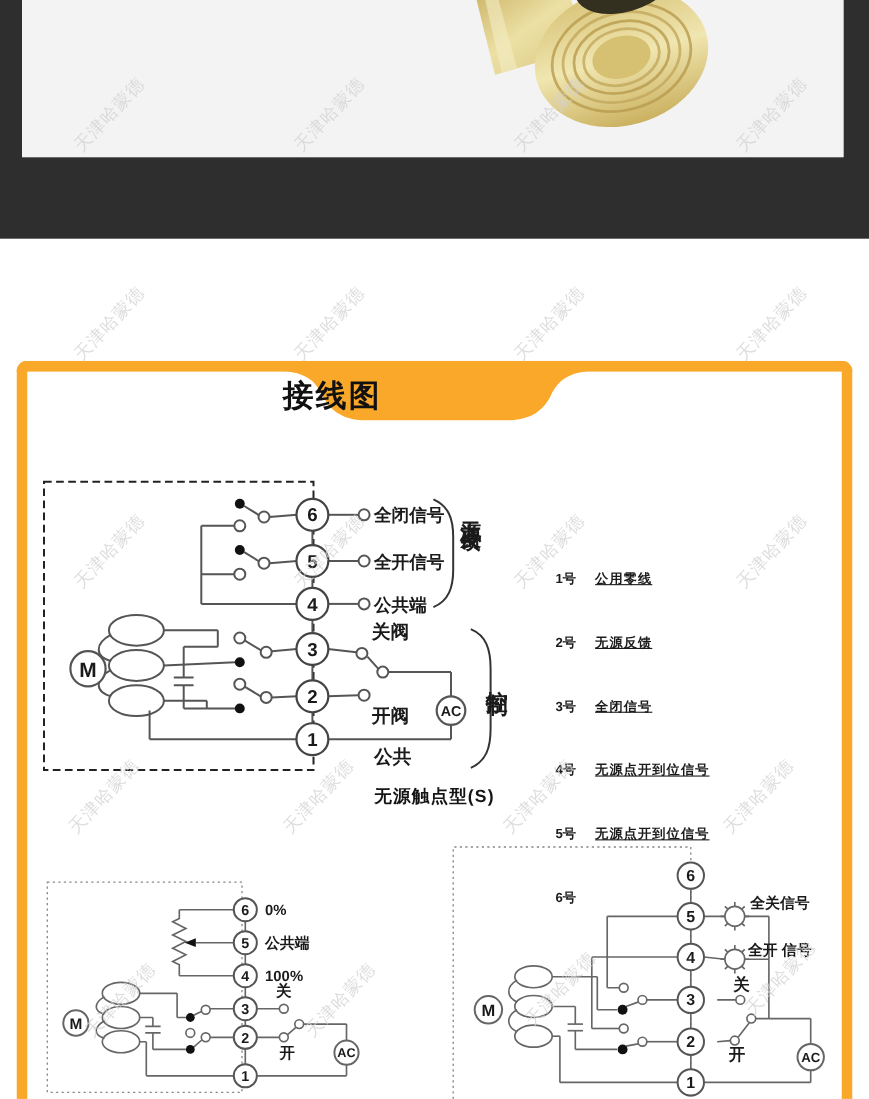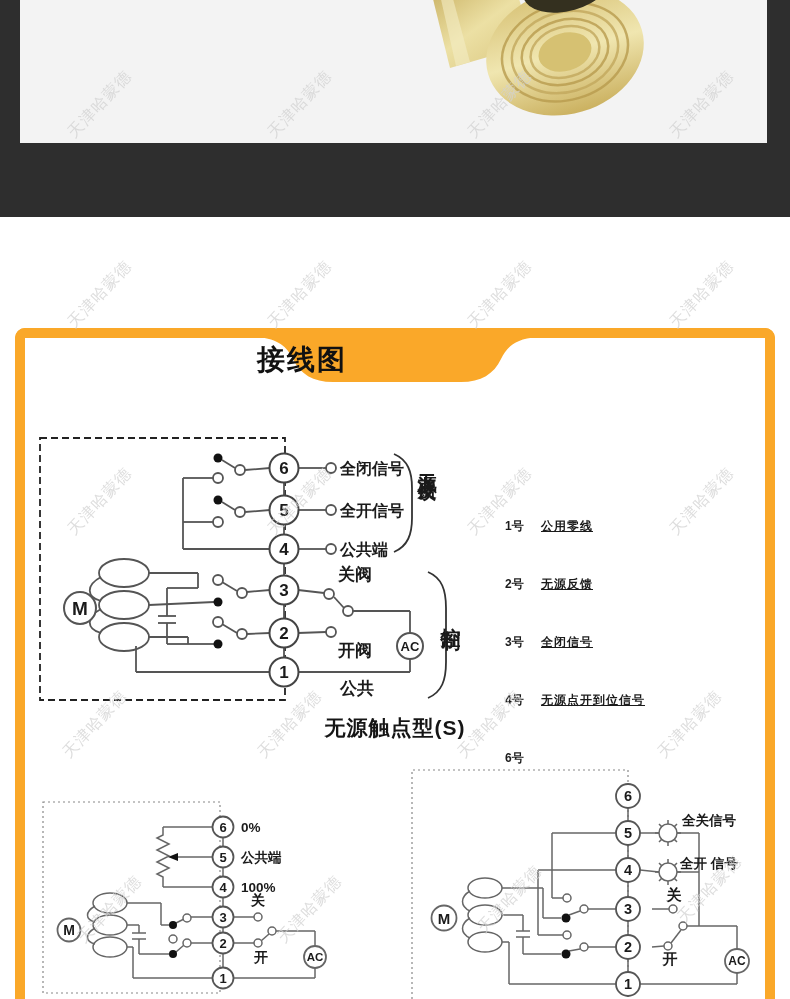--- a/index.html
+++ b/index.html
@@ -39,21 +39,21 @@
   .tnum { font-weight:700; }
   .lbl  { font-weight:700; }
   .vert-label {
     position:absolute; z-index:6; writing-mode:vertical-rl; text-orientation:upright;
     font-weight:700; color:#1a1a1a; letter-spacing:3px;
   }
   #feedback-group-label { left:414px; top:458px; font-size:19px; }
   #control-group-label  { left:438px; top:612px; font-size:20px; }
   .caption {
     position:absolute; left:275px; top:714px; width:240px; text-align:center;
-    font-size:21px; font-weight:700; color:#151515; z-index:6; letter-spacing:1px;
+    font-size:16px; font-weight:700; color:#151515; z-index:6; letter-spacing:1px;
   }
   
   .legend { position:absolute; left:505px; top:481px; z-index:6; }
   .legend-row { display:flex; height:26px; line-height:26px; font-size:12px; font-weight:700; color:#1b1b1b;margin-top:32px; }
   .legend-num { width:36px; }
   .legend-desc { letter-spacing:1px;text-decoration:underline; }
 </style>
 </head>
 <body>
 
@@ -259,20 +259,24 @@
     </div>
     <div class="legend-row">
       <span class="legend-num">3号</span>
       <span class="legend-desc">全闭信号</span>
     </div>
     <div class="legend-row">
       <span class="legend-num">4号</span>
       <span class="legend-desc">无源点开到位信号</span>
     </div>
     <div class="legend-row">
+      <span class="legend-num">5号</span>
+      <span class="legend-desc">无源点开到位信号</span>
+    </div>
+    <div class="legend-row">
       <span class="legend-num">6号</span>
     </div>
   </div>
 
   <div class="caption">无源触点型(S)</div>
 
   <svg id="diag-mod" class="diag" width="310" height="206" viewBox="0 0 310 206">
     <g stroke="#666" stroke-width="1.5" fill="none">
       <rect x="8" y="9" width="177" height="191" stroke="#888" stroke-width="1.2" stroke-dasharray="2,3"></rect>
       <line x1="188" y1="34" x2="188" y2="185"></line>

